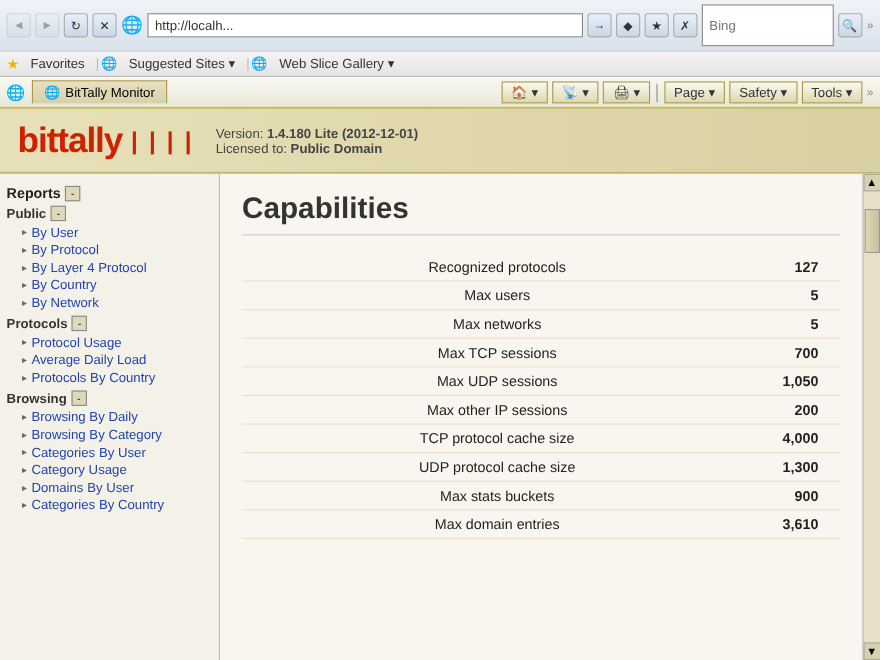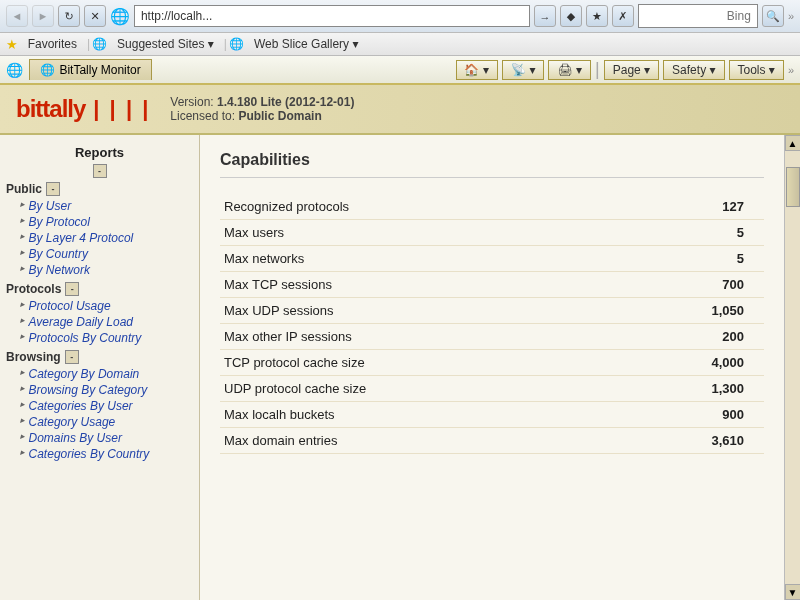--- a/index.html
+++ b/index.html
@@ -27,27 +27,26 @@
       flex: 1;
       height: 22px;
       border: 1px solid #888;
       background: #fff;
       padding: 0 6px;
       font-size: 12px;
       color: #333;
     }
     .search-bar {
       width: 120px;
-      height: 24px;
+      height: 38px;
       border: 1px solid #888;
       background: #fff;
       padding: 0 6px;
       font-size: 12px;
       color: #777;
-      text-align: right;
     }
 
     .browser-menu-bar {
       background: linear-gradient(to bottom, #f4f4f4, #e4e4e4);
       padding: 2px 6px;
       display: flex;
       align-items: center;
       gap: 2px;
       border-bottom: 1px solid #bbb;
       font-size: 12px;
@@ -112,21 +111,21 @@
     .sidebar-section-title {
       font-weight: bold;
       font-size: 13px;
       color: #222;
       display: flex;
       align-items: center;
       gap: 4px;
       margin-bottom: 2px;
       margin-top: 6px;
     }
-    .sidebar-section-title:first-child { margin-top: 0; flex-direction: column; }
+    .sidebar-section-title:first-child { margin-top: 0; }
     .collapse-btn {
       width: 14px; height: 14px;
       background: #e0d8b8;
       border: 1px solid #888;
       font-size: 9px;
       display: flex; align-items: center; justify-content: center;
       cursor: pointer; color: #444;
     }
     .sidebar-sub-section {
       font-weight: bold;
@@ -135,54 +134,55 @@
       display: flex;
       align-items: center;
       gap: 4px;
       margin: 4px 0 2px 0;
     }
     .sidebar-item {
       font-size: 12px;
       color: #2244aa;
       padding: 1px 0 1px 14px;
       cursor: pointer;
-      display: flex; gap: 4px; font-style: italic;
+      display: flex; align-items: center; gap: 4px;
     }
     .sidebar-item::before {
       content: '▸';
       color: #666;
       font-size: 9px;
     }
 
     
     .content-panel {
       flex: 1;
       background: #f8f6ee;
       padding: 16px 20px;
       overflow-y: auto;
     }
     .content-title {
-      font-size: 16px;
+      font-size: 27px;
       font-weight: bold;
       color: #333;
       margin-bottom: 16px;
       border-bottom: 1px solid #ccc;
       padding-bottom: 8px;
     }
     .capabilities-table {
       width: 100%;
       border-collapse: collapse;
     }
     .capabilities-table tr {
       border-bottom: 1px solid #e8e0c8;
     }
     .capabilities-table td {
       padding: 5px 4px;
       font-size: 13px;
       color: #222;
+      text-align: center;
     }
     .capabilities-table td.value {
       text-align: right;
       font-weight: bold;
       padding-right: 20px;
       width: 80px;
     }
 
     
     .scrollbar-area {
@@ -213,21 +213,21 @@
     
     .app-header {
       background: linear-gradient(to right, #e8e0b8, #d8d0a0);
       padding: 10px 16px;
       display: flex;
       align-items: center;
       gap: 20px;
       border-bottom: 2px solid #c0b870;
     }
     .bittally-logo {
-      font-size: 24px;
+      font-size: 32px;
       font-weight: 900;
       color: #cc2200;
       font-family: Impact, Arial Black, sans-serif;
       letter-spacing: -1px;
     }
     .tally-marks {
       color: #cc2200;
       font-size: 24px;
       margin-left: 4px;
     }
@@ -353,21 +353,21 @@
       </div>
     <div class="sidebar-item">
         <span>Protocols By Country</span>
       </div>
 
     <div class="sidebar-sub-section">
       <span>Browsing</span>
       <div class="collapse-btn">-</div>
     </div>
     <div class="sidebar-item">
-        <span>Category By Domain</span>
+        <span>Browsing By Daily</span>
       </div>
     <div class="sidebar-item">
         <span>Browsing By Category</span>
       </div>
     <div class="sidebar-item">
         <span>Categories By User</span>
       </div>
     <div class="sidebar-item">
         <span>Category Usage</span>
       </div>
@@ -409,21 +409,21 @@
           </tr>
           <tr>
             <td>TCP protocol cache size</td>
             <td class="value">4,000</td>
           </tr>
           <tr>
             <td>UDP protocol cache size</td>
             <td class="value">1,300</td>
           </tr>
           <tr>
-            <td>Max localh buckets</td>
+            <td>Max stats buckets</td>
             <td class="value">900</td>
           </tr>
           <tr>
             <td>Max domain entries</td>
             <td class="value">3,610</td>
           </tr>
         </tbody>
     </table>
   </div>
 

